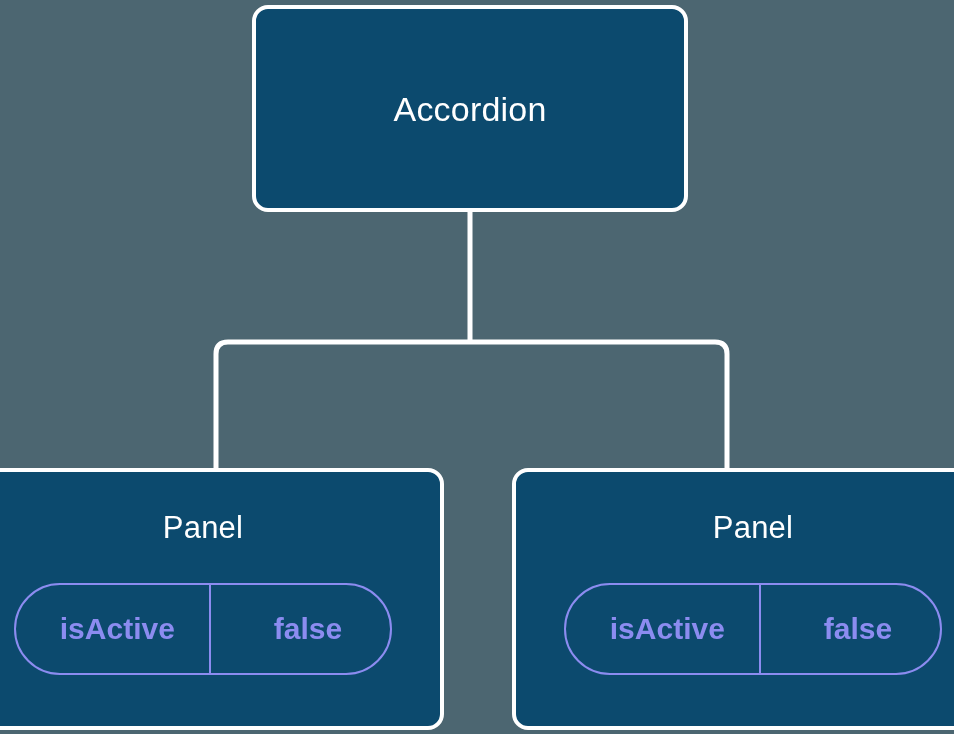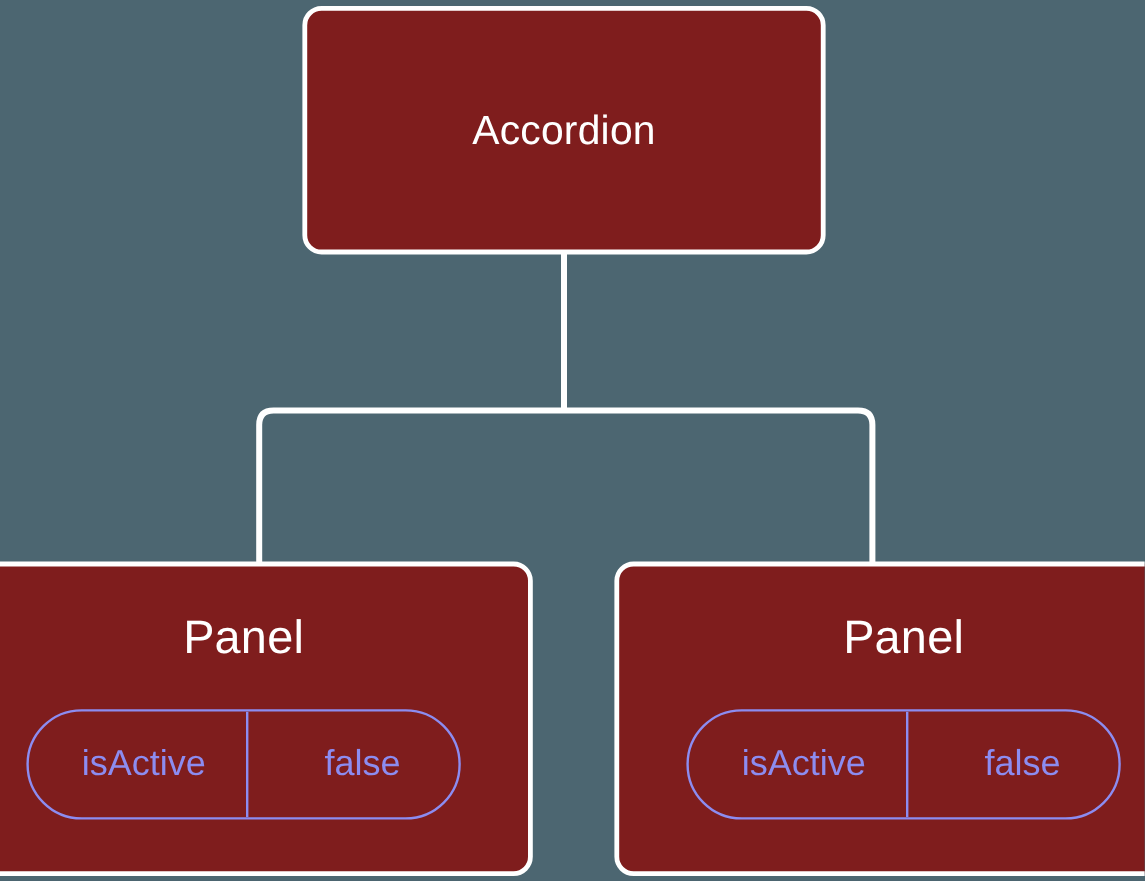--- a/index.html
+++ b/index.html
@@ -29,21 +29,21 @@
     top: 0;
     width: 954px;
     height: 734px;
     pointer-events: none;
   }
 
   
   .node {
     position: absolute;
     box-sizing: border-box;
-    background: #7f1d1d;
+    background: #0c4a6e;
     border: 4px solid #ffffff;
     border-radius: 16px;
     display: flex;
     flex-direction: column;
     align-items: center;
   }
 
   .node-root {
     left: 252px;
     top: 5px;
@@ -63,21 +63,21 @@
     width: 482px;
   }
 
   .node-panel-right {
     left: 512px;
     width: 482px;
   }
 
   .node-title {
     color: #ffffff;
-    font-size: 39px;
+    font-size: 31px;
     line-height: 1;
     letter-spacing: 0.2px;
     white-space: nowrap;
   }
 
   .node-root .node-title {
     font-size: 34px;
   }
 
   
@@ -96,20 +96,21 @@
   .prop-key,
   .prop-value {
     display: flex;
     align-items: center;
     justify-content: center;
     color: #8c8cf0;
     font-size: 30px;
     line-height: 1;
     white-space: nowrap;
     box-sizing: border-box;
+    font-weight: bold;
   }
 
   .prop-key {
     padding: 0 34px 0 44px;
     border-right: 2px solid #8c8cf0;
   }
 
   .prop-value {
     padding: 0 48px 0 30px;
     margin-left: 33px;

